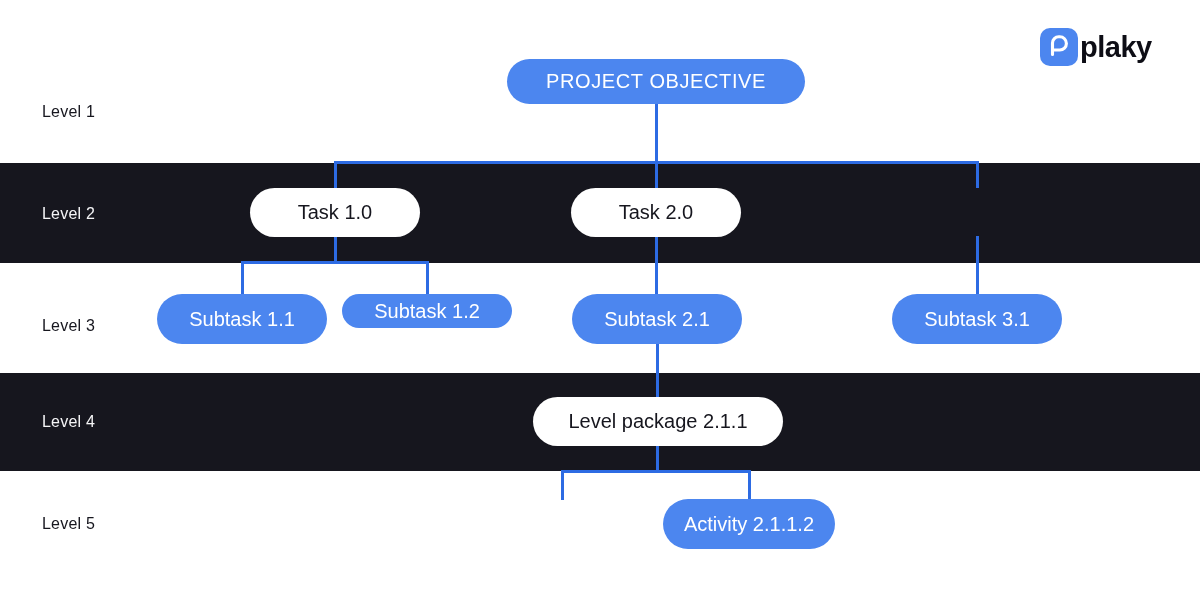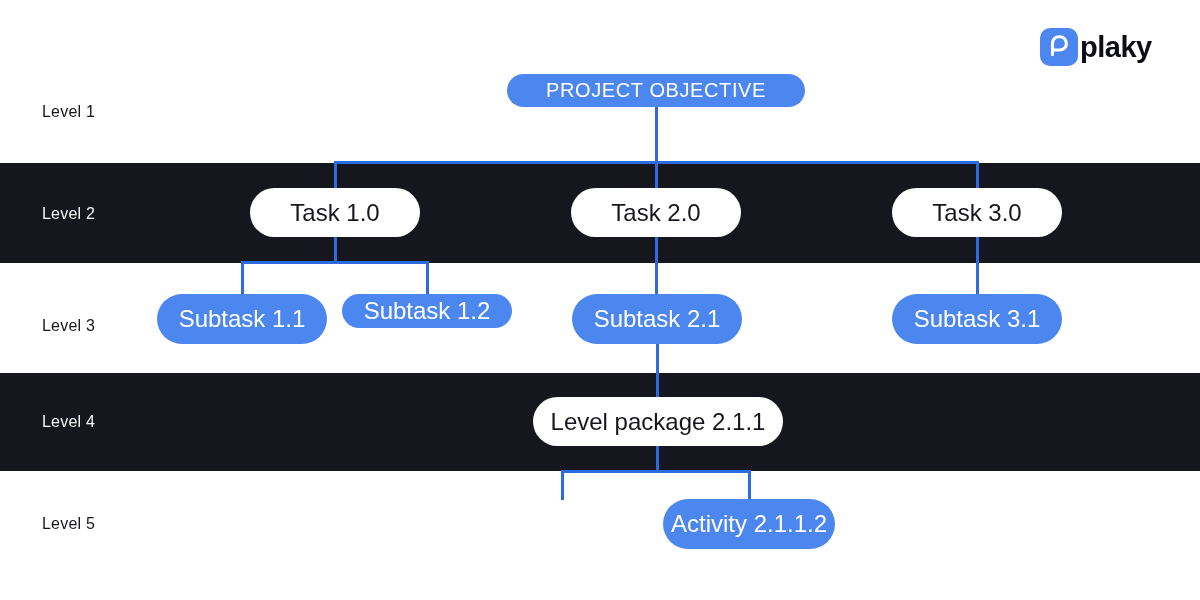--- a/index.html
+++ b/index.html
@@ -45,21 +45,21 @@
     z-index: 1;
   }
 
   
   .node {
     position: absolute;
     display: flex;
     align-items: center;
     justify-content: center;
     border-radius: 28px;
-    font-size: 24px;
+    font-size: 20px;
     font-weight: 500;
     z-index: 2;
     white-space: nowrap;
   }
   .node-blue  { background: #4C86EF; color: #ffffff; }
   .node-white { background: #ffffff; color: #16161E; }
   .node-objective {
     font-size: 20px;
     letter-spacing: 0.6px;
     font-weight: 500;
@@ -116,25 +116,24 @@
   <div class="ln" style="left:241px;top:261px;width:3px;height:34px"></div>
   <div class="ln" style="left:426px;top:261px;width:3px;height:34px"></div>
   <div class="ln" style="left:655px;top:236px;width:3px;height:60px"></div>
   <div class="ln" style="left:976px;top:236px;width:3px;height:60px"></div>
   <div class="ln" style="left:656px;top:343px;width:3px;height:55px"></div>
   <div class="ln" style="left:656px;top:445px;width:3px;height:28px"></div>
   <div class="ln" style="left:561px;top:470px;width:190px;height:3px"></div>
   <div class="ln" style="left:561px;top:470px;width:3px;height:30px"></div>
   <div class="ln" style="left:748px;top:470px;width:3px;height:30px"></div>
 
-  <div class="node node-blue node-objective" style="left:507px;top:74px;width:298px;height:33px">PROJECT OBJECTIVE</div>
+  <div class="node node-blue node-objective" style="left:507px;top:59px;width:298px;height:45px">PROJECT OBJECTIVE</div>
 
   <div class="node node-white" style="left:250px;top:188px;width:170px;height:49px">Task 1.0</div>
   <div class="node node-white" style="left:571px;top:188px;width:170px;height:49px">Task 2.0</div>
-  <div class="node node-white" style="left:892px;top:188px;width:170px;height:49px">Task 3.0</div>
 
   <div class="node node-blue" style="left:157px;top:294px;width:170px;height:50px">Subtask 1.1</div>
   <div class="node node-blue" style="left:342px;top:294px;width:170px;height:34px">Subtask 1.2</div>
   <div class="node node-blue" style="left:572px;top:294px;width:170px;height:50px">Subtask 2.1</div>
   <div class="node node-blue" style="left:892px;top:294px;width:170px;height:50px">Subtask 3.1</div>
 
   <div class="node node-white" style="left:533px;top:397px;width:250px;height:49px">Level package 2.1.1</div>
 
   <div class="node node-blue" style="left:663px;top:499px;width:172px;height:50px">Activity 2.1.1.2</div>
 

